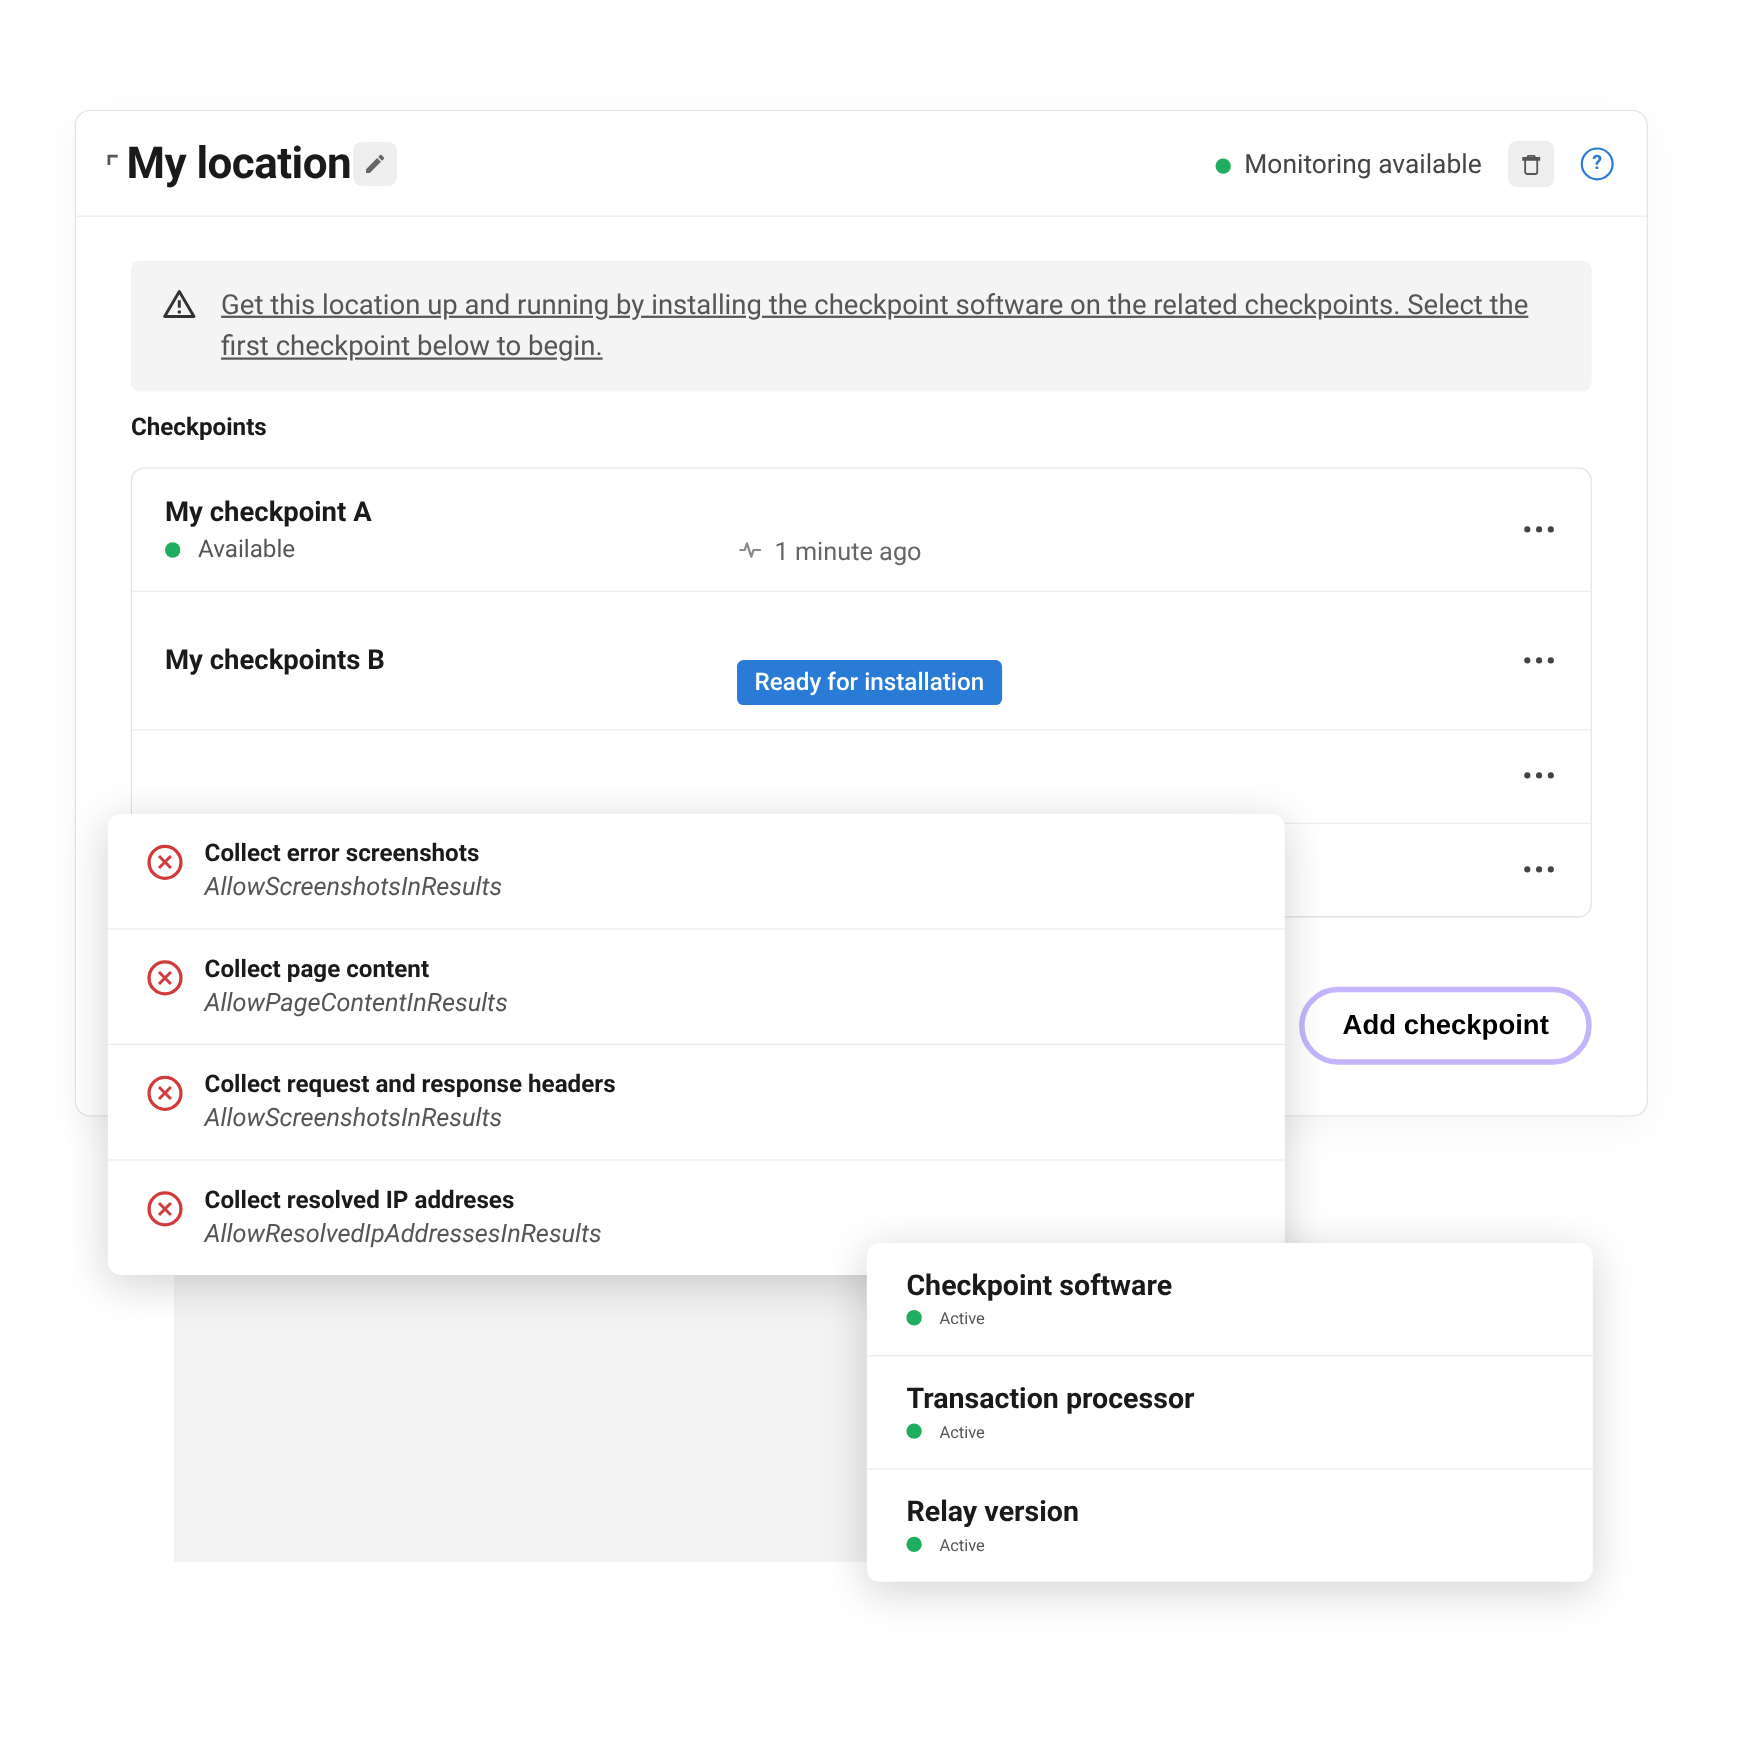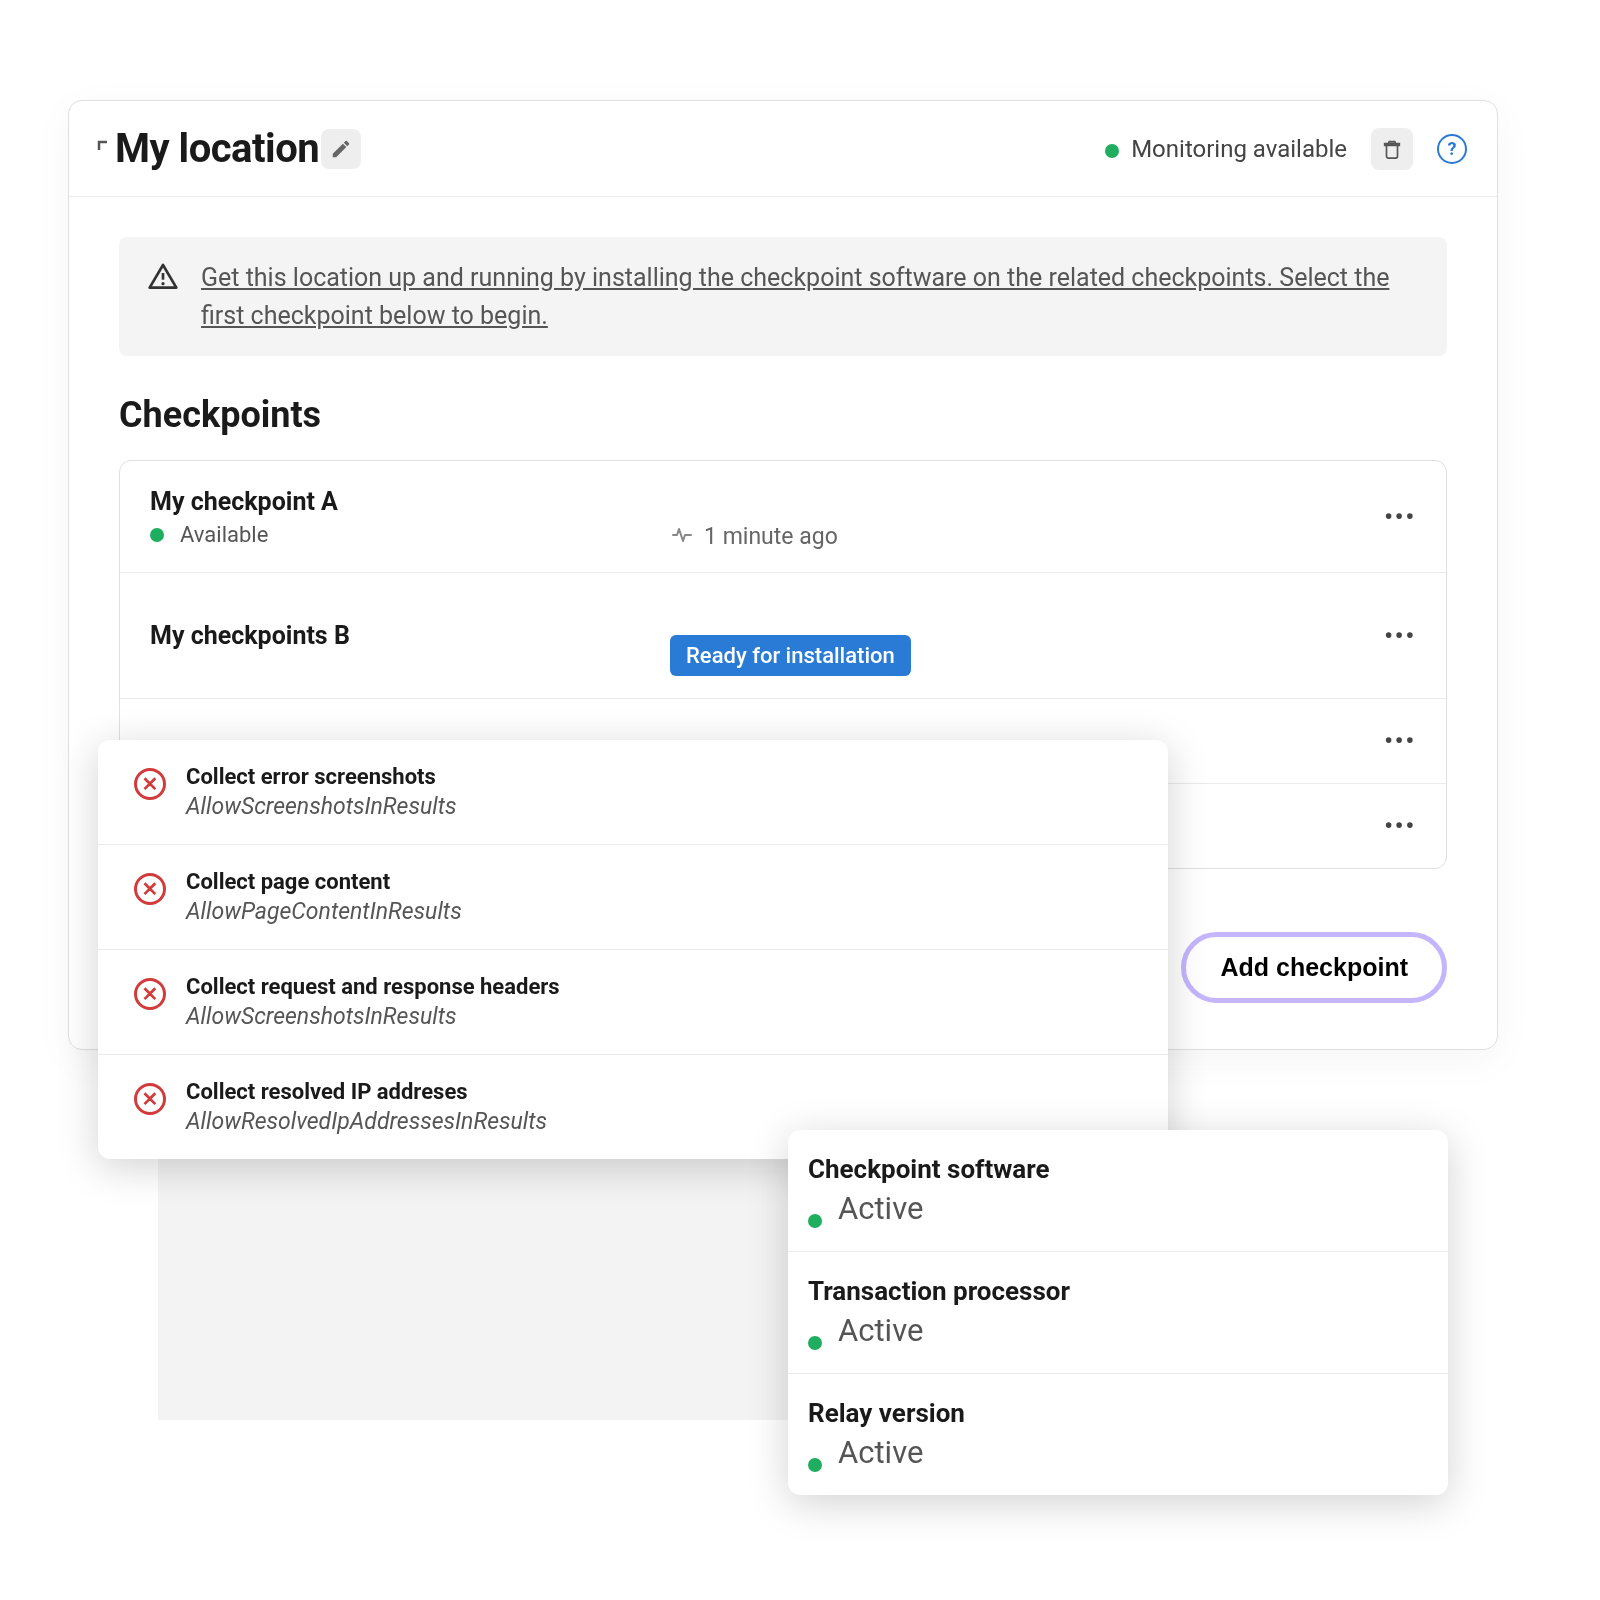--- a/index.html
+++ b/index.html
@@ -101,23 +101,23 @@
     font-size: 25px;
     color: #555;
     line-height: 1.5;
     text-decoration: underline;
   }
   .warn-icon {
     flex-shrink: 0;
     margin-top: 2px;
   }
   .section-title {
-    font-size: 36px;
-    font-weight: 700;
-    margin-top: 38px;
+    font-size: 22px;
+    font-weight: 700;
+    margin-top: 20px;
   }
   .cp-list {
     border: 1px solid #e0e0e0;
     border-radius: 12px;
     margin-top: 24px;
     overflow: hidden;
   }
   .cp-row {
     display: flex;
     align-items: center;
@@ -210,31 +210,31 @@
     flex-shrink: 0;
   }
   .collect-title { font-size: 22px; font-weight: 700; }
   .collect-sub { font-size: 23px; font-style: italic; color: #555; margin-top: 4px; }
   .status-popup {
     top: 1030px;
     left: 720px;
     width: 660px;
   }
   .status-row {
-    padding: 24px 20px;
+    padding: 24px 36px;
     border-bottom: 1px solid #eaeaea;
   }
   .status-row:last-child { border-bottom: none; }
   .status-title { font-size: 26px; font-weight: 700; }
   .status-sub {
-    font-size: 31px;
+    font-size: 15px;
     color: #555;
     margin-top: 6px;
     display: flex;
-    align-items: flex-end;
+    align-items: flex-start;
     gap: 8px;
   }
   .shadow-bg {
     position: absolute;
     top: 980px;
     left: 90px;
     width: 1000px;
     height: 340px;
     background: #f3f3f3;
     z-index: -1;

